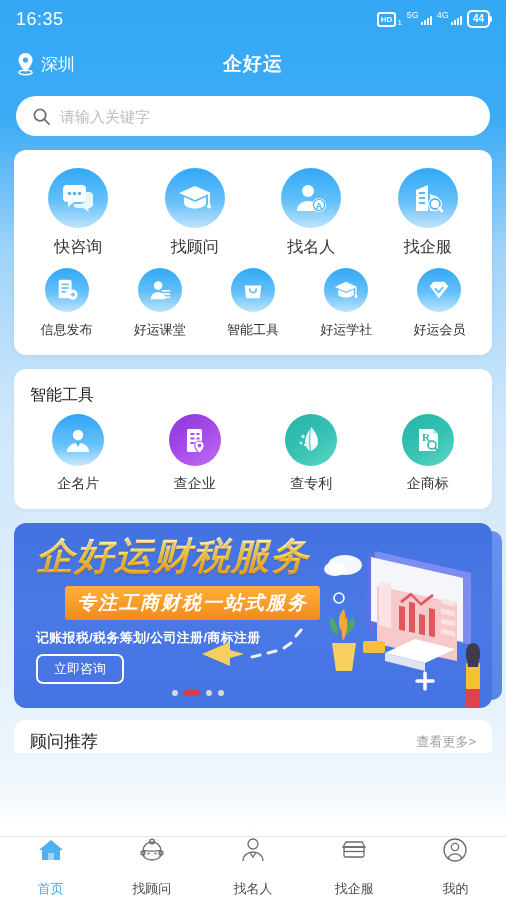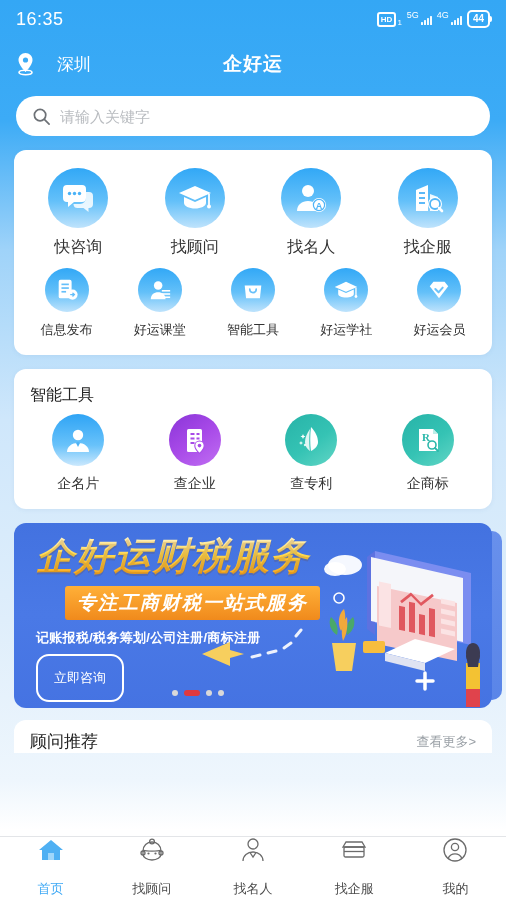--- a/index.html
+++ b/index.html
@@ -45,21 +45,21 @@
   .battery::after{
     content:""; position:absolute; right:-4px; top:4px; width:2px; height:6px;
     background:#fff; border-radius:0 2px 2px 0;
   }
 
   
   .appbar {
     height:52px; display:flex; align-items:center; padding:0 16px;
     position:relative; color:#fff;
   }
-  .loc { display:flex; align-items:center; gap:22px; z-index:2;justify-content:center; }
+  .loc { display:flex; align-items:center; gap:6px; z-index:2;justify-content:center; }
   .loc-text { font-size:17px; }
   .app-title {
     position:absolute; left:0; right:0; text-align:center;
     font-size:19px; font-weight:bold; letter-spacing:1px;
   }
 
   
   .searchwrap { padding:6px 16px 14px; }
   .searchbar {
     height:40px; background:#fff; border-radius:20px;
@@ -123,21 +123,21 @@
   }
   .b-sub {
     margin-top:9px; display:inline-block;
     background:linear-gradient(180deg,#ffb038 0%,#f08a1c 100%);
     color:#fff; font-size:19px; font-weight:bold; font-style:italic;
     letter-spacing:2px; padding:4px 12px; border-radius:3px;margin-left:29px;
   }
   .b-desc { margin-top:9px; color:#fff; font-size:13px; font-weight:bold; letter-spacing:.3px; }
   .b-cta {
     margin-top:7px; display:inline-block; border:2px solid #fff; color:#fff;
-    font-size:13px; padding:13px 16px; border-radius:13px; cursor:pointer;
+    font-size:13px; padding:4px 16px; border-radius:7px; cursor:pointer;
   }
   .dots { position:absolute; left:158px; bottom:12px; display:flex; align-items:center; gap:6px;}
   .dots i { width:6px; height:6px; border-radius:3px; background:#d9d9d9; display:block; }
   .dots i.on { width:16px; background:#e0393e; }
 
   .illus { position:absolute; right:0; top:0; width:185px; height:185px; }
 
   
   .rec {
     background:#fff; margin:12px 14px 0; border-radius:12px 12px 0 0;

